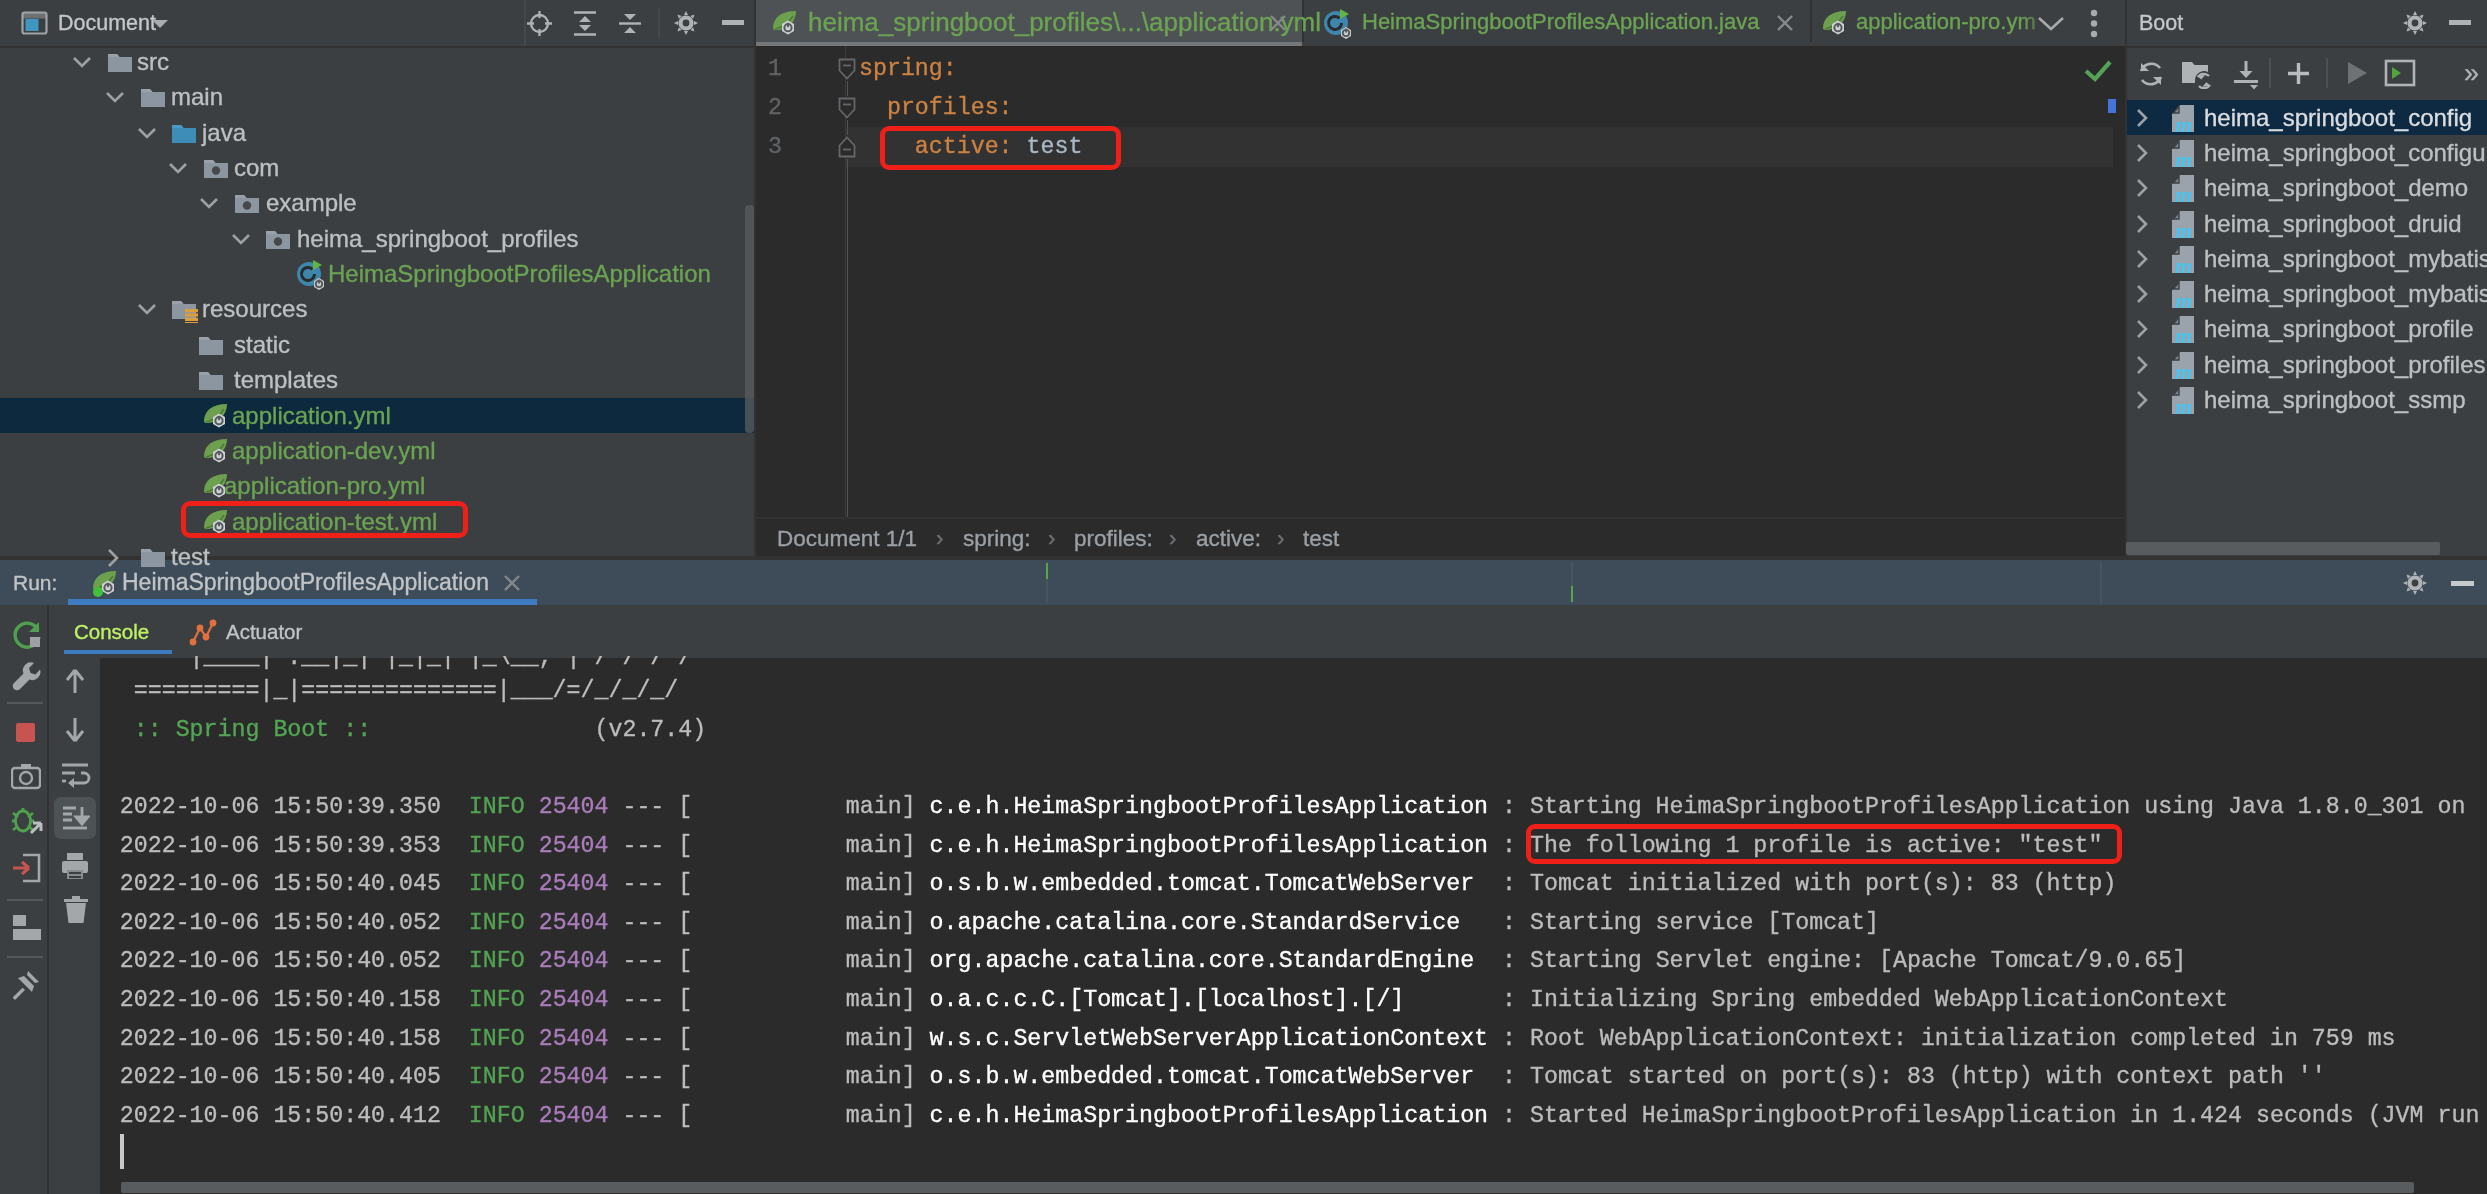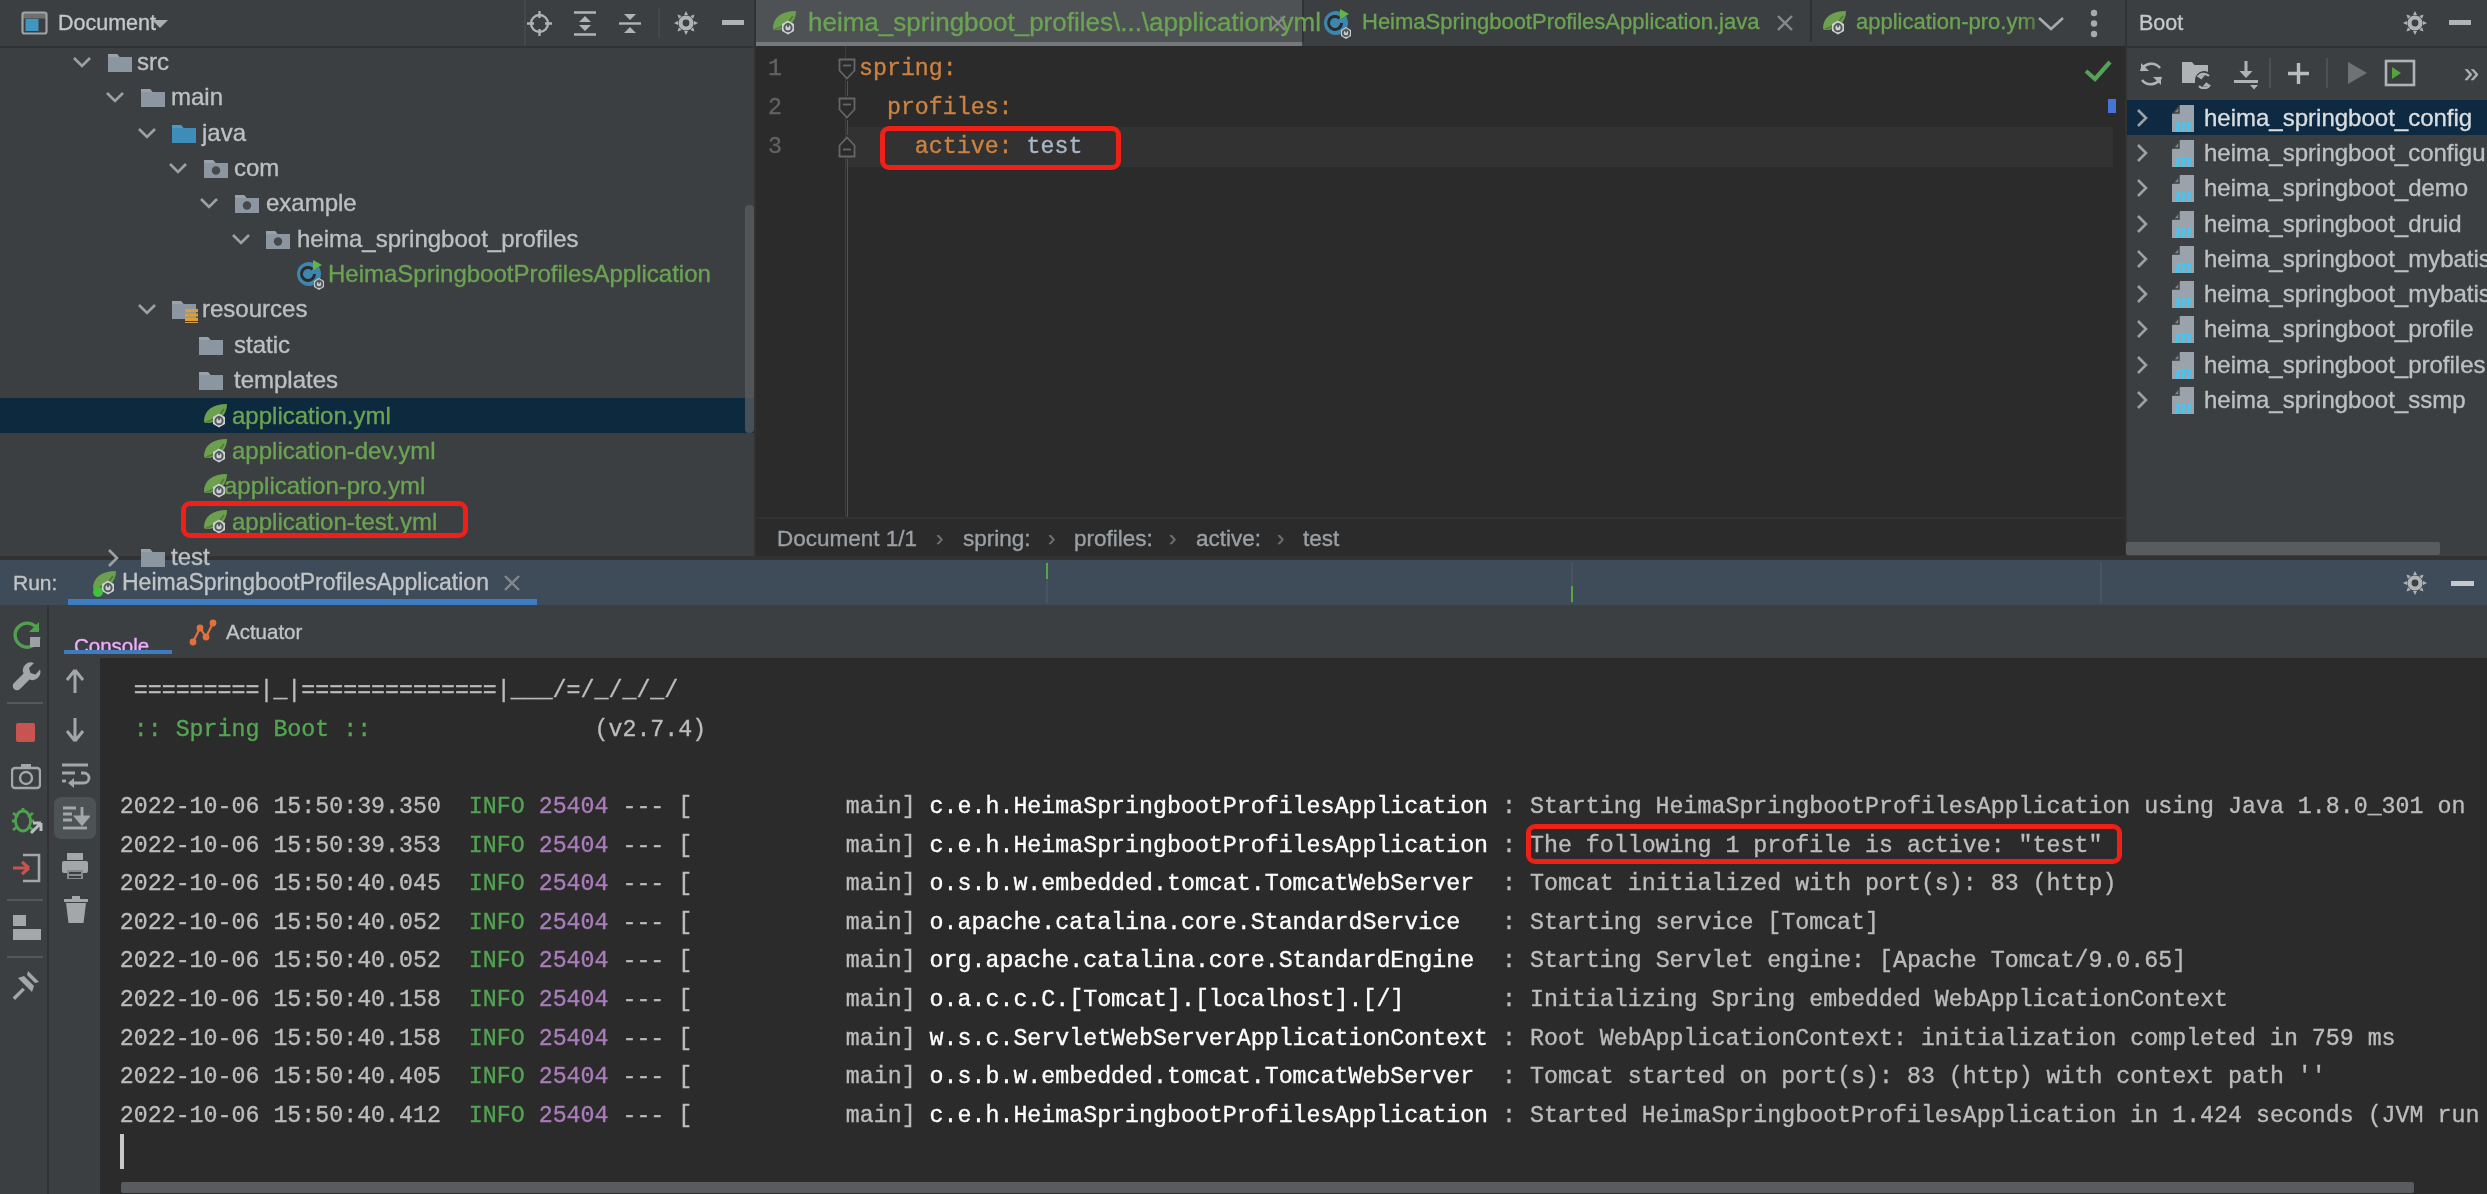--- a/index.html
+++ b/index.html
@@ -505,21 +505,21 @@
 <div class="abs" style="left:2100px;top:562px;width:2px;height:41px;background:#49545f"></div>
 <svg class="abs" style="left:2401px;top:569px" width="28" height="28" viewBox="0 0 28 28">
     <g fill="#afb3b6">
       <path d="M14 2l2 4h-4zM14 26l-2-4h4zM2 14l4-2v4zM26 14l-4 2v-4zM5.5 5.5l4.2 1.4-2.8 2.8zM22.5 22.5l-4.2-1.4 2.8-2.8zM22.5 5.5l-1.4 4.2-2.8-2.8zM5.5 22.5l1.4-4.2 2.8 2.8z"></path>
     </g>
     <circle cx="14" cy="14" r="7.6" fill="#afb3b6"></circle>
     <circle cx="14" cy="14" r="3.4" fill="#3c3f41"></circle>
   </svg>
 <div class="abs" style="left:2451px;top:581px;width:23px;height:5px;background:#c6c9cc"></div>
 
-<div class="abs" style="left:74px;top:621px;line-height:50px;font-size:20.5px;color:#f0abfc">Console</div>
+<div class="abs" style="left:74px;top:607px;line-height:50px;font-size:20.5px;color:#bef264">Console</div>
 <div class="abs" style="left:64px;top:650px;width:108px;height:4px;background:#3e7cc1"></div>
 <svg class="abs" style="left:188px;top:618px" width="30" height="30" viewBox="0 0 30 30">
     <g stroke="#e0703d" stroke-width="2.2" fill="none">
       <path d="M5 24L12 10l6 9 7-14"></path>
     </g>
     <g fill="#e0703d">
       <circle cx="5" cy="24" r="3.4"></circle>
       <circle cx="12" cy="10" r="3.4"></circle>
       <circle cx="18" cy="19" r="3.4"></circle>
       <circle cx="25" cy="5" r="3.4"></circle>
@@ -594,20 +594,21 @@
     <rect x="9" y="21" width="12" height="2" fill="#3c3f41"></rect>
     <rect x="9" y="25" width="12" height="2" fill="#3c3f41"></rect>
   </svg>
 <svg class="abs" style="left:62px;top:895px" width="28" height="30" viewBox="0 0 28 30">
     <path d="M4 8l2.5 20h15L24 8" fill="#a3a7aa"></path>
     <rect x="2" y="4" width="24" height="3" fill="#a3a7aa"></rect>
     <rect x="10" y="1" width="8" height="3" fill="#a3a7aa"></rect>
   </svg>
 
 <div class="abs" style="left:100px;top:656px;width:2387px;height:526px;overflow:hidden">
+<div class="mono" style="position:absolute;left:19.8px;top:-17.5px;line-height:38.6px;color:#bcbcbc">  '  |____| .__|_| |_|_| |_\__, | / / / /</div>
 <pre class="mono" style="position:absolute;left:19.8px;top:16.2px;line-height:38.6px;color:#bcbcbc"> =========|_|==============|___/=/_/_/_/
 <span class="bgrn"> :: Spring Boot ::</span>                (v2.7.4)
 
 2022-10-06 15:50:39.350  <span class="inf">INFO</span> <span class="pid">25404</span> --- [           main] <span class="tl">c.e.h.HeimaSpringbootProfilesApplication</span> : Starting HeimaSpringbootProfilesApplication using Java 1.8.0_301 on
 2022-10-06 15:50:39.353  <span class="inf">INFO</span> <span class="pid">25404</span> --- [           main] <span class="tl">c.e.h.HeimaSpringbootProfilesApplication</span> : The following 1 profile is active: "test"
 2022-10-06 15:50:40.045  <span class="inf">INFO</span> <span class="pid">25404</span> --- [           main] <span class="tl">o.s.b.w.embedded.tomcat.TomcatWebServer</span>  : Tomcat initialized with port(s): 83 (http)
 2022-10-06 15:50:40.052  <span class="inf">INFO</span> <span class="pid">25404</span> --- [           main] <span class="tl">o.apache.catalina.core.StandardService</span>   : Starting service [Tomcat]
 2022-10-06 15:50:40.052  <span class="inf">INFO</span> <span class="pid">25404</span> --- [           main] <span class="tl">org.apache.catalina.core.StandardEngine</span>  : Starting Servlet engine: [Apache Tomcat/9.0.65]
 2022-10-06 15:50:40.158  <span class="inf">INFO</span> <span class="pid">25404</span> --- [           main] <span class="tl">o.a.c.c.C.[Tomcat].[localhost].[/]</span>       : Initializing Spring embedded WebApplicationContext
 2022-10-06 15:50:40.158  <span class="inf">INFO</span> <span class="pid">25404</span> --- [           main] <span class="tl">w.s.c.ServletWebServerApplicationContext</span> : Root WebApplicationContext: initialization completed in 759 ms

